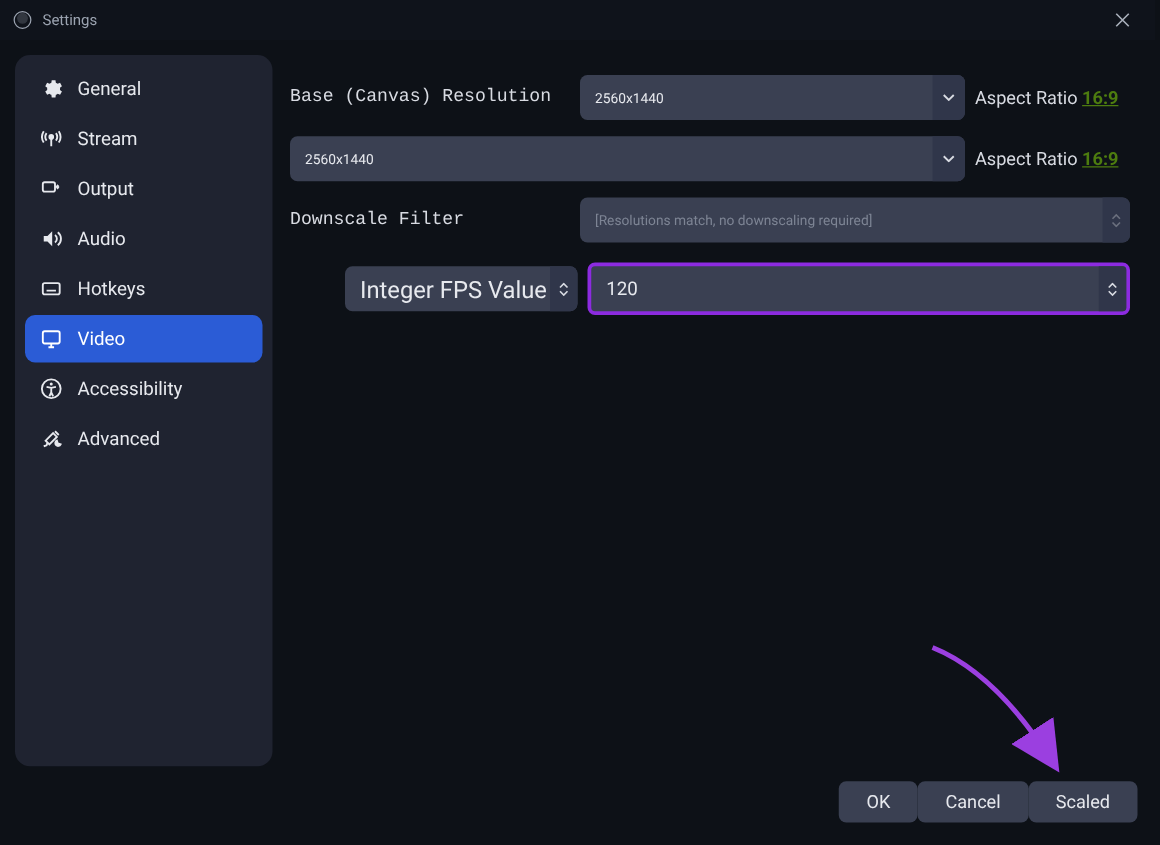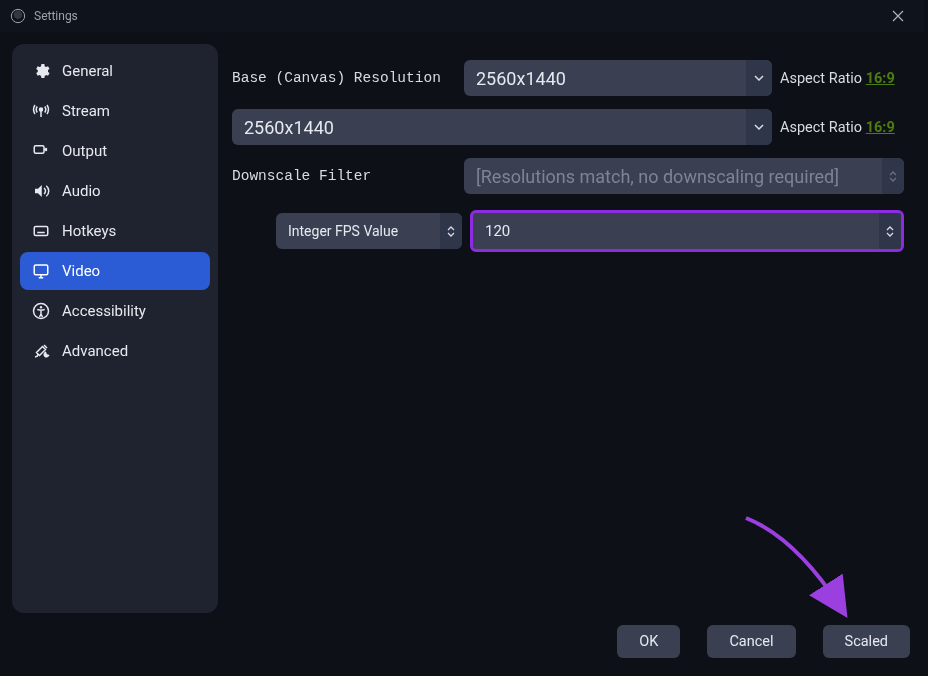--- a/index.html
+++ b/index.html
@@ -110,21 +110,21 @@
 }
 .select-wrap {
   flex: 1;
   position: relative;
   background: #3a4052;
   border-radius: 6px;
   height: 36px;
   display: flex;
   align-items: center;
   padding: 0 12px;
-  font-size: 18px;
+  font-size: 11px;
   color: #e7e9ee;
 }
 .select-wrap.disabled {
   color: #7d8494;
 }
 .select-chevron {
   position: absolute;
   right: 0;
   top: 0;
   width: 26px;
@@ -162,40 +162,40 @@
 .aspect-cell .ratio { font-weight: 700; color: #4d7c0f; text-decoration: underline; }
 .fps-row .label-select {
   width: 186px;
   position: relative;
   background: #3a4052;
   border-radius: 6px;
   height: 36px;
   display: flex;
   align-items: center;
   padding: 0 12px;
-  font-size: 14px;
+  font-size: 19px;
   color: #e7e9ee;
 }
 .fps-input-wrap {
   flex: 1;
   position: relative;
   background: #3a4052;
   border: 3px solid #8c2be0;
   border-radius: 6px;
   height: 42px;
   display: flex;
   align-items: center;
   padding: 0 12px;
   font-size: 15px;
   color: #e7e9ee;
 }
 .footer {
   display: flex;
   justify-content: flex-end;
-  gap: 27px;
+  gap: 0;
   padding: 12px 14px 18px 12px;
   position: relative;
 }
 .btn {
   background: #3a4052;
   border-radius: 6px;
   padding: 8px 22px;
   font-size: 14.5px;
   color: #e7e9ee;
   cursor: pointer;

